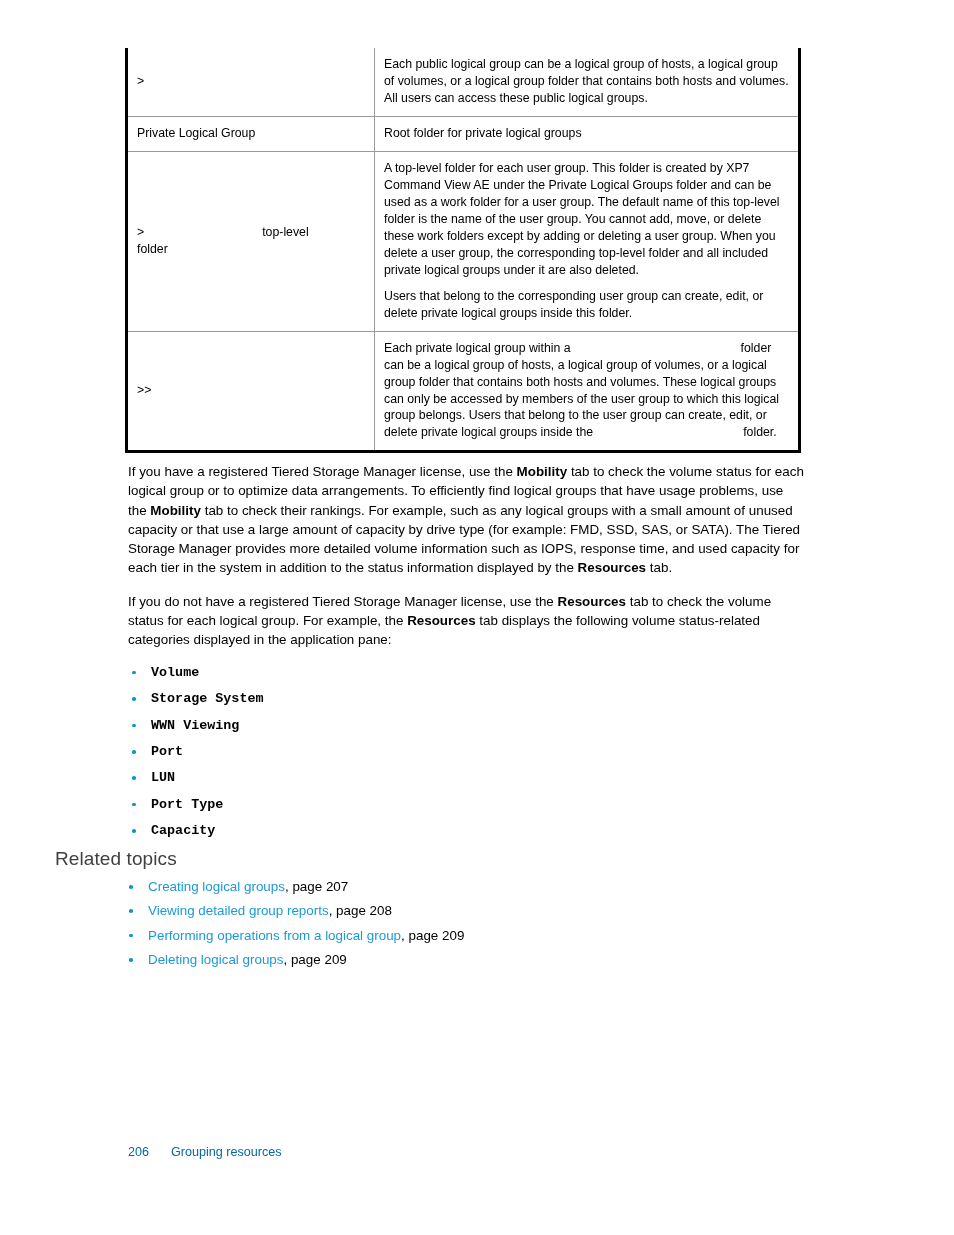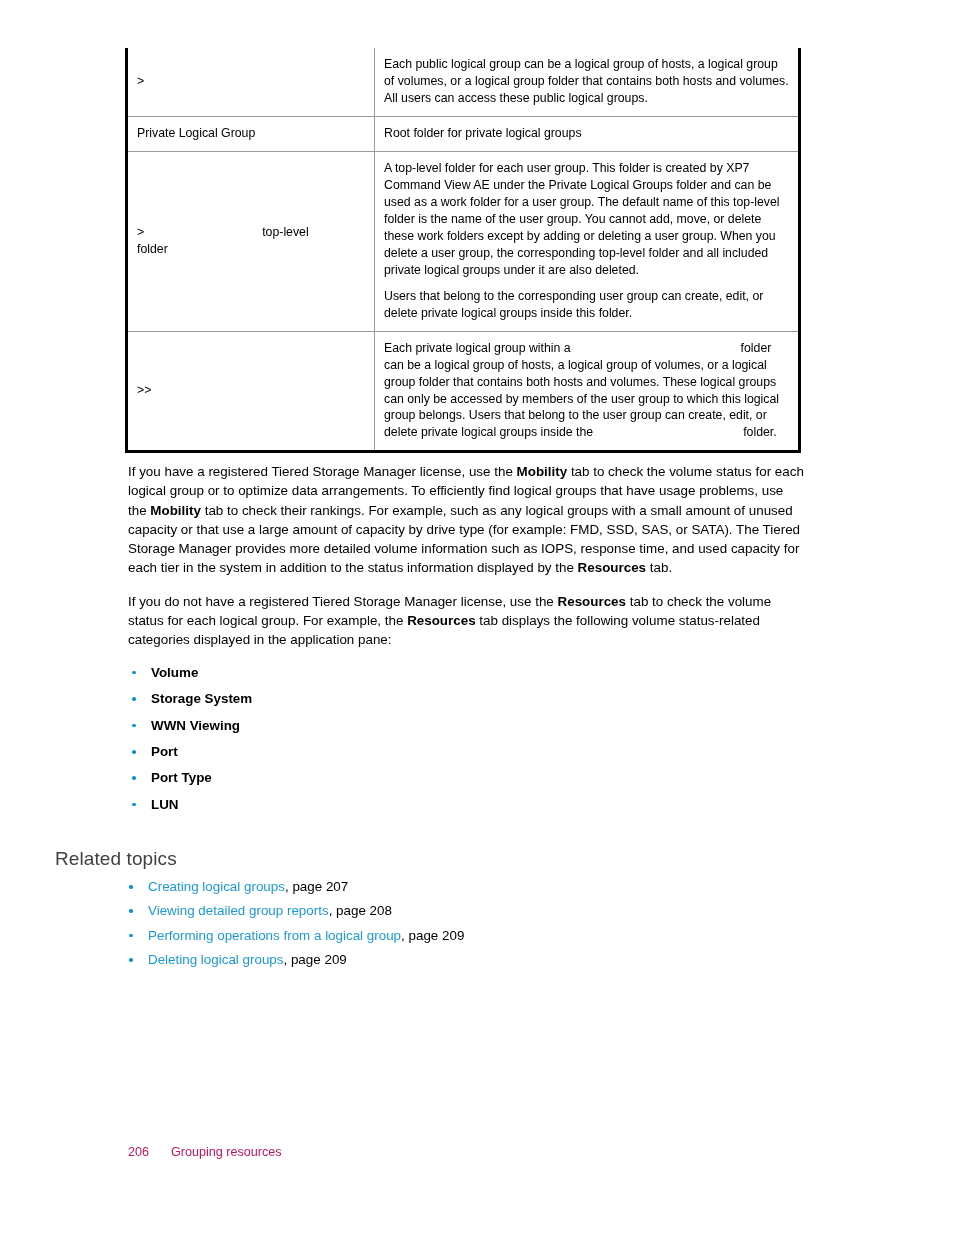--- a/index.html
+++ b/index.html
@@ -83,20 +83,21 @@
     line-height: 1.44;
     text-align: left;
   }
   p.para b { font-weight: bold; }
 
   
   ul.bullets {
     list-style: none;
     margin: 6px 0 0 0;
     padding: 0;
+    font-family: Liberation Mono, monospace;
   }
   ul.bullets li {
     position: relative;
     padding-left: 23px;
     margin-bottom: 9px;
     font-size: 13.4px;
     font-weight: bold;
     line-height: 1.3;
   }
   ul.bullets li .dot {
@@ -151,21 +152,21 @@
   ul.related-list li .pageref {
     color: #000;
   }
 
   
   .footer {
     position: absolute;
     left: 128px;
     top: 1145px;
     font-size: 12.6px;
-    color: #be185d;
+    color: #0369a1;
   }
   .footer .pg-num { margin-right: 22px; }
   .footer .pg-title { }
 </style>
 </head>
 <body>
 
 <div class="page">
 
   <div class="tbl-wrap">
@@ -211,22 +212,23 @@
 
     <p class="para"><span>If you have a registered Tiered Storage Manager license, use the </span><b>Mobility</b><span> tab to check the volume status for each logical group or to optimize data arrangements. To efficiently find logical groups that have usage problems, use the </span><b>Mobility</b><span> tab to check their rankings. For example, such as any logical groups with a small amount of unused capacity or that use a large amount of capacity by drive type (for example: FMD, SSD, SAS, or SATA). The Tiered Storage Manager provides more detailed volume information such as IOPS, response time, and used capacity for each tier in the system in addition to the status information displayed by the </span><b>Resources</b><span> tab.</span></p>
 
     <p class="para" style="margin-top:8px;"><span>If you do not have a registered Tiered Storage Manager license, use the </span><b>Resources</b><span> tab to check the volume status for each logical group. For example, the </span><b>Resources</b><span> tab displays the following volume status-related categories displayed in the application pane:</span></p>
 
     <ul class="bullets">
       <li><span class="dot"></span><span>Volume</span></li>
       <li><span class="dot"></span><span>Storage System</span></li>
       <li><span class="dot"></span><span>WWN Viewing</span></li>
       <li><span class="dot"></span><span>Port</span></li>
+      <li><span class="dot"></span><span>LUN</span></li>
       <li><span class="dot"></span><span>Port Type</span></li>
-      <li><span class="dot"></span><span>LUN</span></li>
+      <li><span class="dot"></span><span>Capacity</span></li>
     </ul>
   </div>
 
   <div class="related-heading">Related topics</div>
 
   <ul class="related-list">
     <li><span class="dot"></span><a class="xref" href="#">Creating logical groups</a><span class="pageref">, page 207</span></li>
     <li><span class="dot"></span><a class="xref" href="#">Viewing detailed group reports</a><span class="pageref">, page 208</span></li>
     <li><span class="dot"></span><a class="xref" href="#">Performing operations from a logical group</a><span class="pageref">, page 209</span></li>
     <li><span class="dot"></span><a class="xref" href="#">Deleting logical groups</a><span class="pageref">, page 209</span></li>

